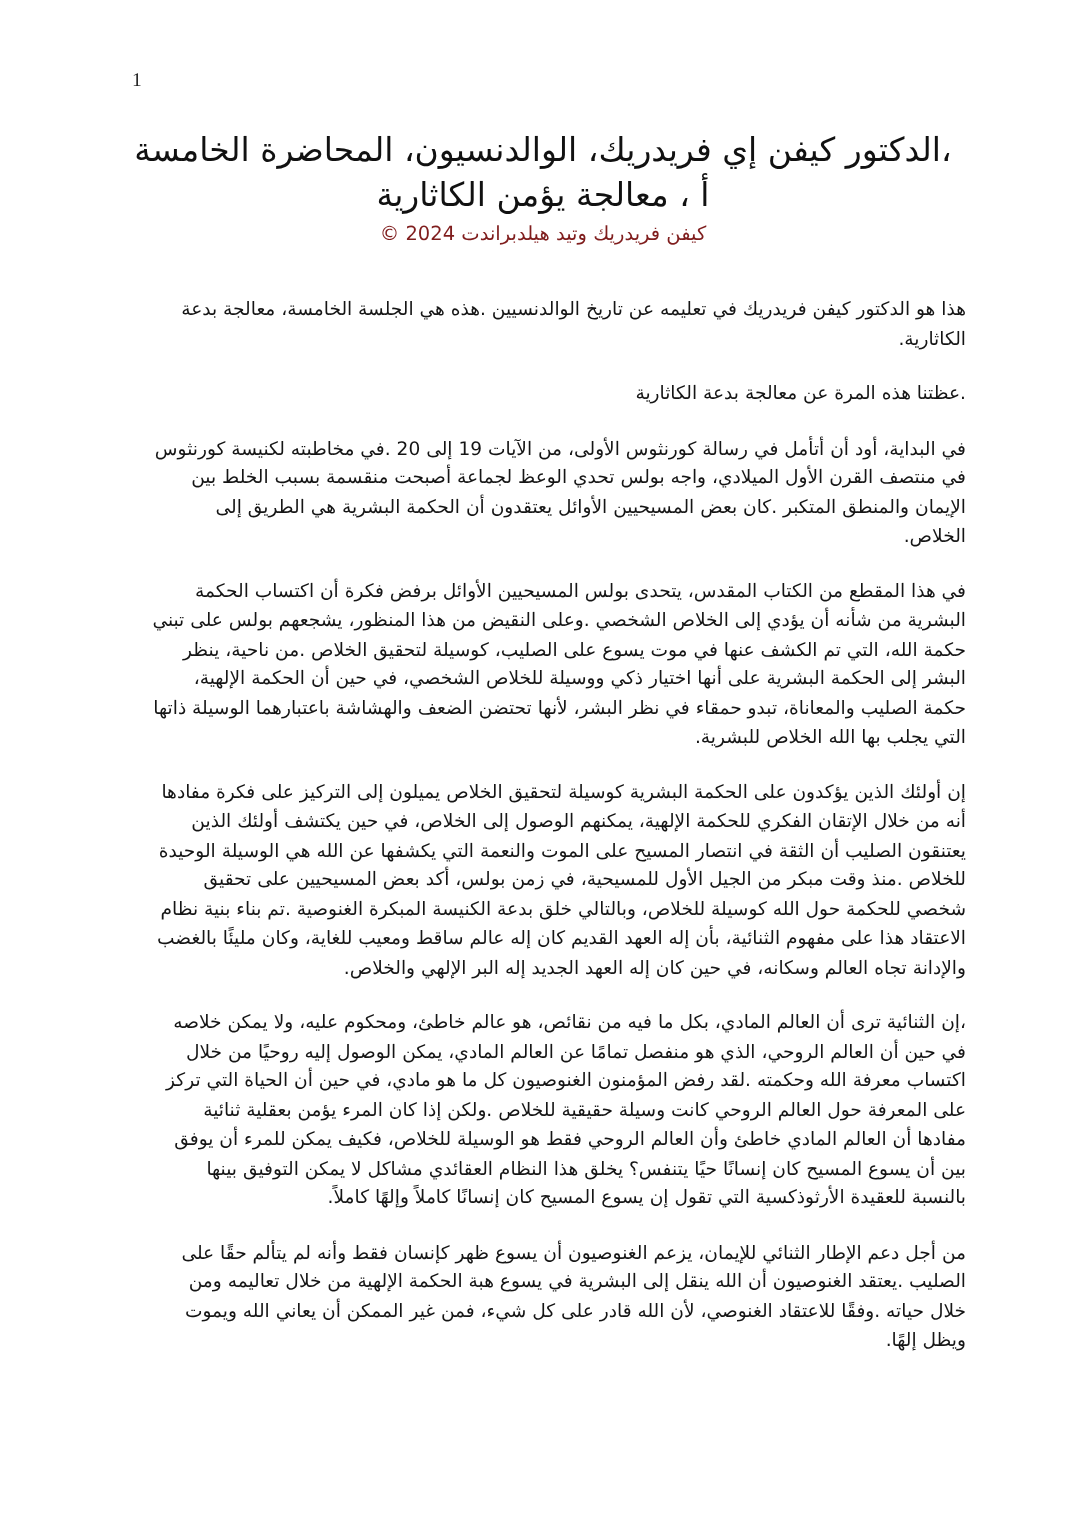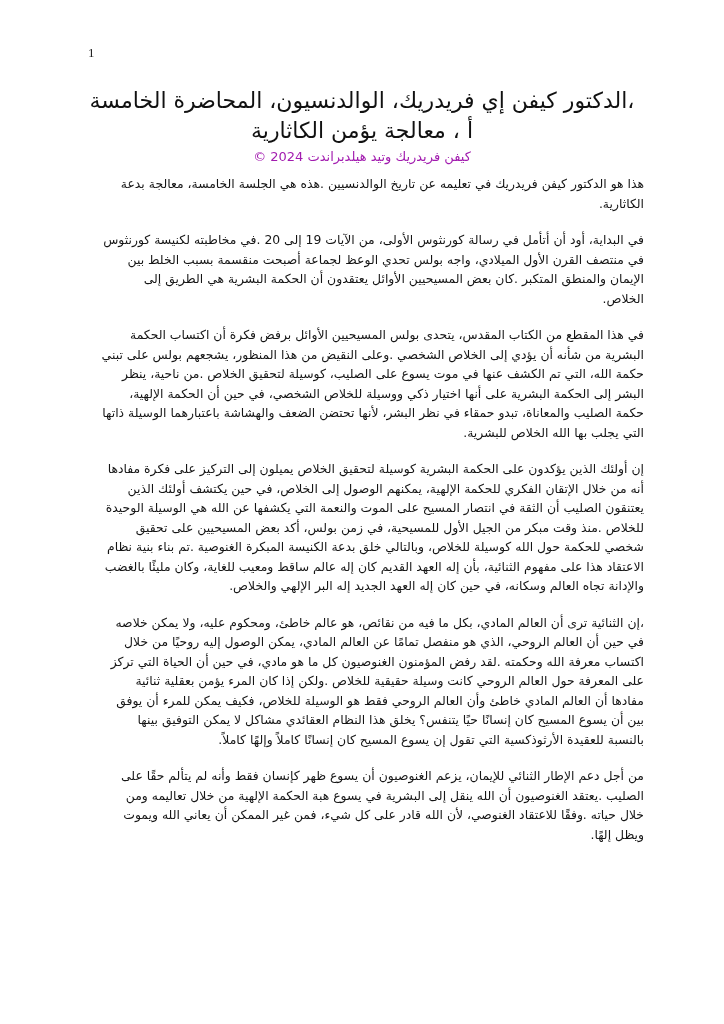--- a/index.html
+++ b/index.html
@@ -2,39 +2,40 @@
 <html><head>
 <meta charset="utf-8">
 <style>
   html, body { margin: 0; padding: 0; background: #ffffff; }
   body { width: 724px; height: 1024px; overflow: hidden; position: relative;
          font-family: "DejaVu Sans", "Liberation Sans", sans-serif; color: #111; }
   .page-number { position: absolute; left: 88px; top: 45px; font-family: "Liberation Serif", serif;
                  font-size: 13px; color: #222; }
   .header { position: absolute; left: 60px; right: 60px; top: 86px; text-align: center; direction: rtl; }
   .title { font-weight: normal; font-size: 22px; line-height: 30px; margin: 0; color: #111; }
-  .copyright { font-size: 13px; line-height: 18px; margin-top: 2px; color: #a21caf; }
-  .body-text { position: absolute; left: 100px; right: 80px; top: 174px; direction: rtl; text-align: right; }
+  .copyright { font-size: 13px; line-height: 18px; margin-top: 2px; color: #7f1d1d; }
+  .body-text { position: absolute; left: 100px; right: 80px; top: 196px; direction: rtl; text-align: right; }
   .para { font-size: 12.4px; line-height: 19.5px; margin: 0 0 17px 0; color: #151515; }
 </style>
 </head>
 <body>
 
 <div>
   <div class="page-number">1</div>
 
   <div class="header">
     <h1 class="title">
       <span>،الدكتور كيفن إي فريدريك، الوالدنسيون، المحاضرة الخامسة</span><br>
       <span>أ ، معالجة يؤمن الكاثارية</span>
     </h1>
     <div class="copyright">كيفن فريدريك وتيد هيلدبراندت 2024 ©</div>
   </div>
 
   <div class="body-text">
     <p class="para">هذا هو الدكتور كيفن فريدريك في تعليمه عن تاريخ الوالدنسيين .هذه هي الجلسة الخامسة، معالجة بدعة الكاثارية.</p>
+    <p class="para">.عظتنا هذه المرة عن معالجة بدعة الكاثارية</p>
     <p class="para">في البداية، أود أن أتأمل في رسالة كورنثوس الأولى، من الآيات 19 إلى 20 .في مخاطبته لكنيسة كورنثوس في منتصف القرن الأول الميلادي، واجه بولس تحدي الوعظ لجماعة أصبحت منقسمة بسبب الخلط بين الإيمان والمنطق المتكبر .كان بعض المسيحيين الأوائل يعتقدون أن الحكمة البشرية هي الطريق إلى الخلاص.</p>
     <p class="para">في هذا المقطع من الكتاب المقدس، يتحدى بولس المسيحيين الأوائل برفض فكرة أن اكتساب الحكمة البشرية من شأنه أن يؤدي إلى الخلاص الشخصي .وعلى النقيض من هذا المنظور، يشجعهم بولس على تبني حكمة الله، التي تم الكشف عنها في موت يسوع على الصليب، كوسيلة لتحقيق الخلاص .من ناحية، ينظر البشر إلى الحكمة البشرية على أنها اختيار ذكي ووسيلة للخلاص الشخصي، في حين أن الحكمة الإلهية، حكمة الصليب والمعاناة، تبدو حمقاء في نظر البشر، لأنها تحتضن الضعف والهشاشة باعتبارهما الوسيلة ذاتها التي يجلب بها الله الخلاص للبشرية.</p>
     <p class="para">إن أولئك الذين يؤكدون على الحكمة البشرية كوسيلة لتحقيق الخلاص يميلون إلى التركيز على فكرة مفادها أنه من خلال الإتقان الفكري للحكمة الإلهية، يمكنهم الوصول إلى الخلاص، في حين يكتشف أولئك الذين يعتنقون الصليب أن الثقة في انتصار المسيح على الموت والنعمة التي يكشفها عن الله هي الوسيلة الوحيدة للخلاص .منذ وقت مبكر من الجيل الأول للمسيحية، في زمن بولس، أكد بعض المسيحيين على تحقيق شخصي للحكمة حول الله كوسيلة للخلاص، وبالتالي خلق بدعة الكنيسة المبكرة الغنوصية .تم بناء بنية نظام الاعتقاد هذا على مفهوم الثنائية، بأن إله العهد القديم كان إله عالم ساقط ومعيب للغاية، وكان مليئًا بالغضب والإدانة تجاه العالم وسكانه، في حين كان إله العهد الجديد إله البر الإلهي والخلاص.</p>
     <p class="para">،إن الثنائية ترى أن العالم المادي، بكل ما فيه من نقائص، هو عالم خاطئ، ومحكوم عليه، ولا يمكن خلاصه في حين أن العالم الروحي، الذي هو منفصل تمامًا عن العالم المادي، يمكن الوصول إليه روحيًا من خلال اكتساب معرفة الله وحكمته .لقد رفض المؤمنون الغنوصيون كل ما هو مادي، في حين أن الحياة التي تركز على المعرفة حول العالم الروحي كانت وسيلة حقيقية للخلاص .ولكن إذا كان المرء يؤمن بعقلية ثنائية مفادها أن العالم المادي خاطئ وأن العالم الروحي فقط هو الوسيلة للخلاص، فكيف يمكن للمرء أن يوفق بين أن يسوع المسيح كان إنسانًا حيًا يتنفس؟ يخلق هذا النظام العقائدي مشاكل لا يمكن التوفيق بينها بالنسبة للعقيدة الأرثوذكسية التي تقول إن يسوع المسيح كان إنسانًا كاملاً وإلهًا كاملاً.</p>
     <p class="para">من أجل دعم الإطار الثنائي للإيمان، يزعم الغنوصيون أن يسوع ظهر كإنسان فقط وأنه لم يتألم حقًا على الصليب .يعتقد الغنوصيون أن الله ينقل إلى البشرية في يسوع هبة الحكمة الإلهية من خلال تعاليمه ومن خلال حياته .وفقًا للاعتقاد الغنوصي، لأن الله قادر على كل شيء، فمن غير الممكن أن يعاني الله ويموت ويظل إلهًا.</p>
   </div>
 </div>
 
 </body></html>

